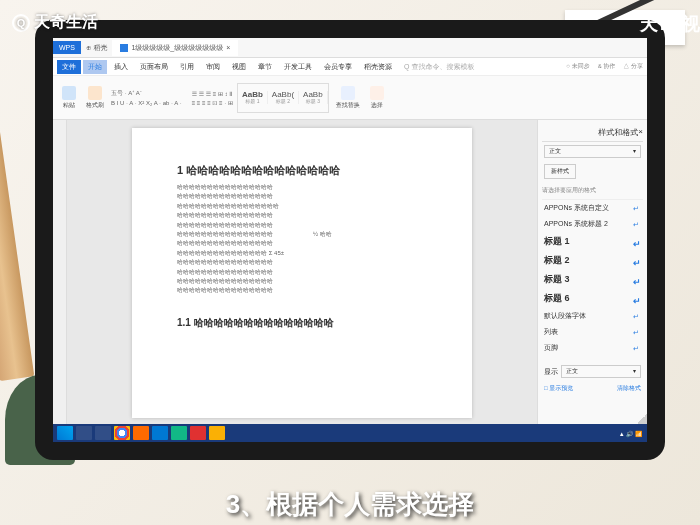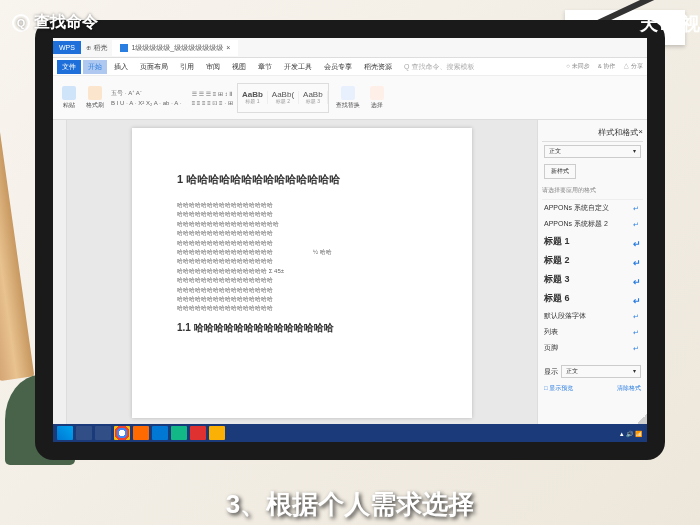--- a/index.html
+++ b/index.html
@@ -28,22 +28,22 @@
 .ribbon{height:44px;background:#fafafa;display:flex;align-items:center;padding:0 6px;border-bottom:1px solid #ddd;font-size:6px;color:#555;gap:4px}
 .rib-grp{display:flex;flex-direction:column;align-items:center;gap:1px;padding:0 3px}
 .rib-ic{width:14px;height:14px;background:#d0e4f9;border-radius:2px}
 .styles-box{display:flex;border:1px solid #ddd;height:30px;align-items:center}
 .style-prev{padding:0 4px;font-size:8px;border-right:1px solid #eee;text-align:center;line-height:1}
 .style-prev .nm{font-size:5px;color:#999}
 .doc-area{position:absolute;top:82px;left:0;right:0;bottom:16px;background:#e8e8e8;display:flex}
 .ruler-v{width:14px;background:#f0f0f0;border-right:1px solid #ddd}
 .page-wrap{flex:1;overflow:auto;display:flex;justify-content:center;padding:8px 0}
 .page{width:340px;background:#fff;box-shadow:0 0 4px rgba(0,0,0,0.2);padding:30px 45px;font-size:8px;color:#333}
-.page h1{font-size:11px;font-weight:bold;margin:14px 0}
-.page h2{font-size:10px;font-weight:bold;margin:8px 0}
+.page h1{font-size:11px;font-weight:bold;margin:5px 0}
+.page h2{font-size:10px;font-weight:bold;margin:21px 0}
 .page p{font-size:6px;color:#666;margin:1px 0;line-height:1.4}
 .page .frac{display:inline-block;margin-left:40px}
 .side-panel{width:110px;background:#f9f9f9;border-left:1px solid #ddd;padding:4px;font-size:7px;color:#333}
 .sp-title{font-size:8px;padding:3px 0;border-bottom:1px solid #ddd;display:flex;justify-content:flex-end}
 .sp-row{display:flex;align-items:center;padding:3px 2px;gap:3px}
 .sp-sel{border:1px solid #ccc;padding:1px 4px;font-size:6px;flex:1;display:flex;justify-content:space-between}
 .sp-btn{padding:2px 6px;border:1px solid #ccc;font-size:6px}
 .sp-sec{font-size:6px;color:#888;padding:4px 0;border-bottom:1px solid #eee}
 .sp-style{display:flex;justify-content:space-between;padding:3px 2px;font-size:7px;align-items:center}
 .sp-style .ck{width:8px;height:6px;color:#2a7de1}
@@ -243,17 +243,17 @@
         <div class="tb-item" style="background:#e03131"></div>
         <div class="tb-item" style="background:#fab005"></div>
         <div class="tb-right">▲ 🔊 📶</div>
       </div>
 
     </div>
   </div>
 
   <div class="watermark-tl">
     <span class="ic">Q</span>
-    <span>查找命令</span>
+    <span>天奇生活</span>
   </div>
   <div class="watermark-tr">天奇·视</div>
   <div class="caption">3、根据个人需求选择</div>
 </div>
 
 </body></html>

